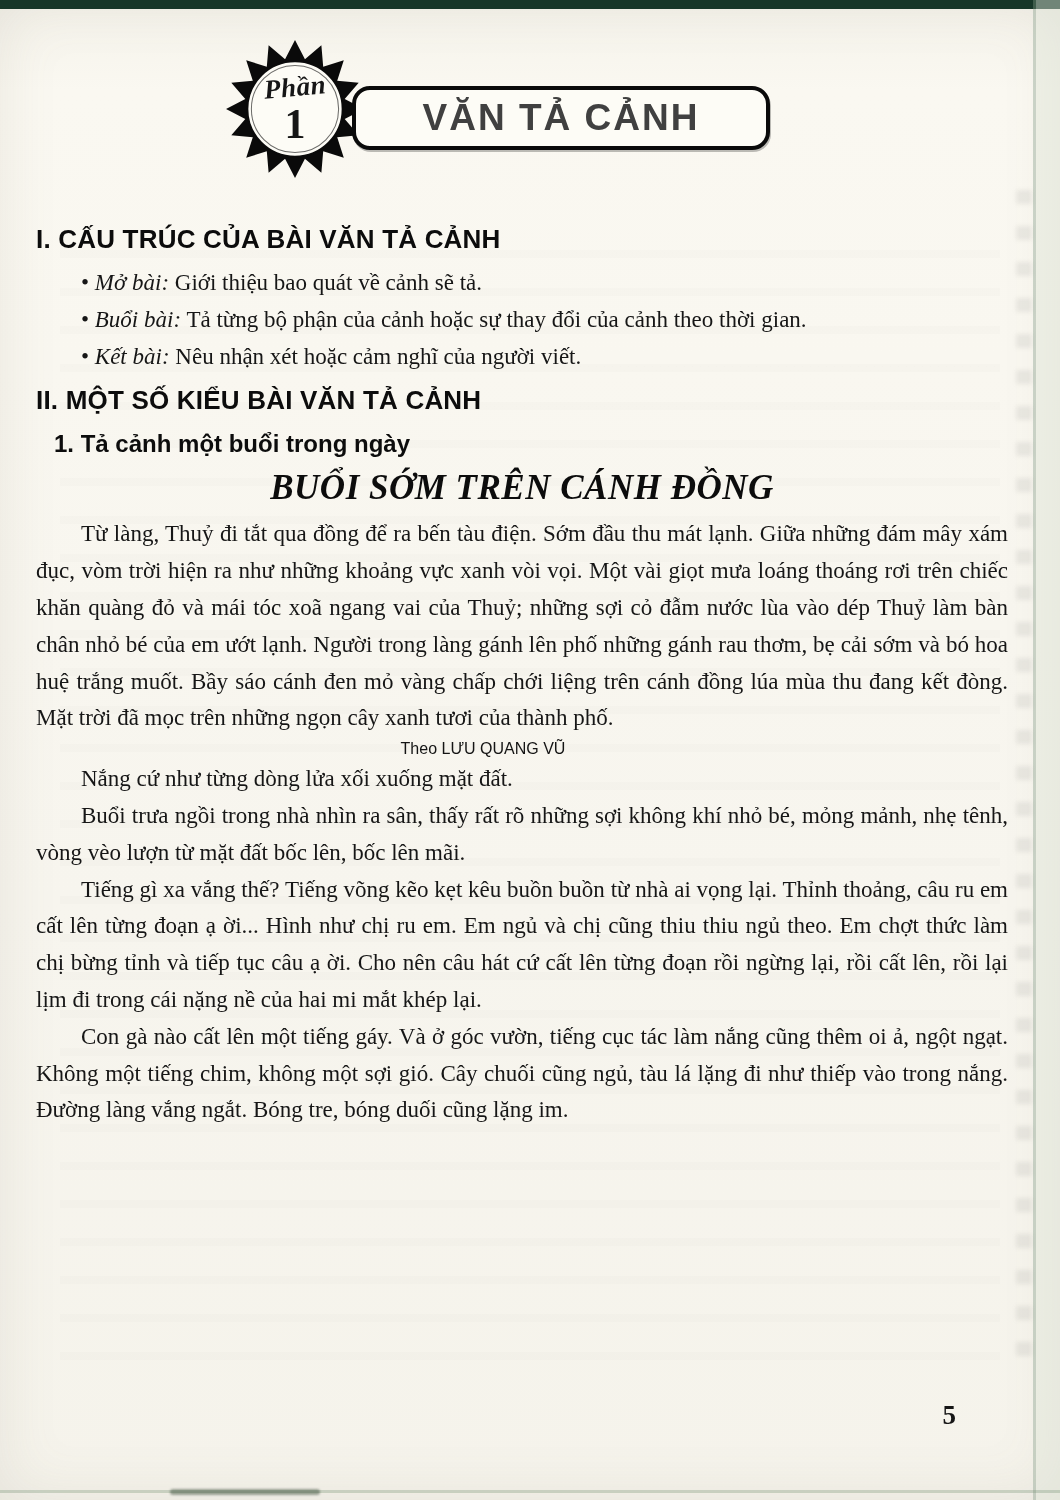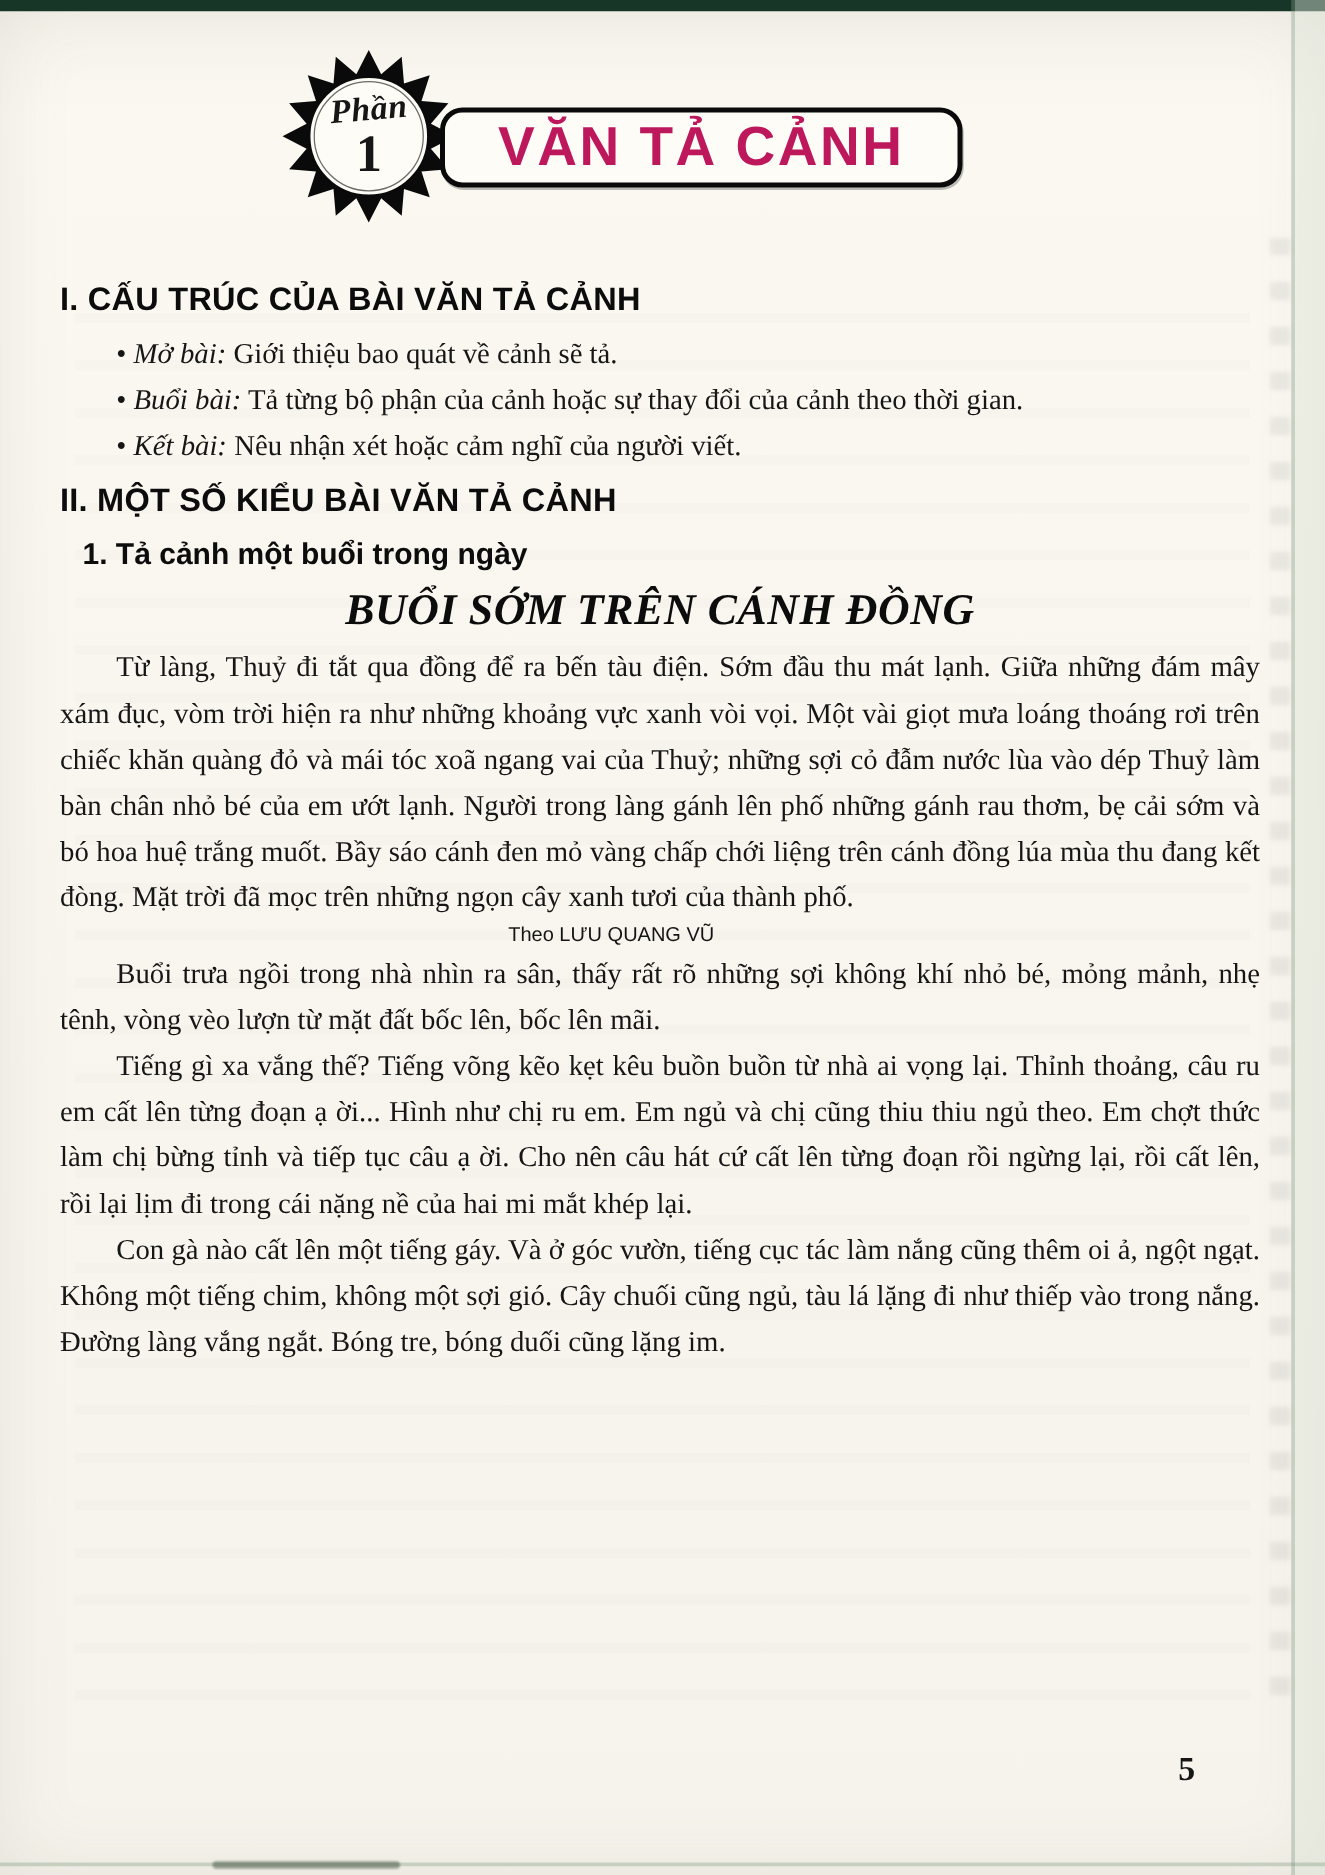--- a/index.html
+++ b/index.html
@@ -65,25 +65,25 @@
   }
   .title-box {
     position:absolute; left:352px; top:86px; width:410px; height:56px;
     border:4px solid #0a0a0a; border-radius:18px;
     background:#fdfcf6;
     display:flex; align-items:center; justify-content:center;
     box-shadow:1px 2px 0 rgba(0,0,0,0.25);
   }
   .title-box span {
     font-family:"Liberation Sans", sans-serif; font-weight:700;
-    font-size:44px; letter-spacing:2px; color:#be185d;
+    font-size:37px; letter-spacing:2px; color:#404040;
   }
 
   
-  main { position:relative; padding:26px 52px 0 48px; }
+  main { position:relative; padding:26px 52px 0 36px; }
   .sec-heading {
     font-family:"Liberation Sans", sans-serif; font-weight:700;
     font-size:26px; margin:0 0 10px 0; color:#0c0c0c; letter-spacing:0.2px;
   }
   .sec-heading.second { margin-top:10px; margin-bottom:14px; }
   .sub-heading {
     font-family:"Liberation Sans", sans-serif; font-weight:700;
     font-size:24px; margin:0 0 6px 18px; color:#0c0c0c;
   }
   p.body {
@@ -152,20 +152,21 @@
       <span class="term">Kết bài:</span>
       <span>Nêu nhận xét hoặc cảm nghĩ của người viết.</span></p>
 
     <h2 class="sec-heading second">II. MỘT SỐ KIỂU BÀI VĂN TẢ CẢNH</h2>
     <h3 class="sub-heading">1. Tả cảnh một buổi trong ngày</h3>
 
     <h3 class="essay-title">BUỔI SỚM TRÊN CÁNH ĐỒNG</h3>
     <p class="body">Từ làng, Thuỷ đi tắt qua đồng để ra bến tàu điện. Sớm đầu thu mát lạnh. Giữa những đám mây xám đục, vòm trời hiện ra như những khoảng vực xanh vòi vọi. Một vài giọt mưa loáng thoáng rơi trên chiếc khăn quàng đỏ và mái tóc xoã ngang vai của Thuỷ; những sợi cỏ đẫm nước lùa vào dép Thuỷ làm bàn chân nhỏ bé của em ướt lạnh. Người trong làng gánh lên phố những gánh rau thơm, bẹ cải sớm và bó hoa huệ trắng muốt. Bầy sáo cánh đen mỏ vàng chấp chới liệng trên cánh đồng lúa mùa thu đang kết đòng. Mặt trời đã mọc trên những ngọn cây xanh tươi của thành phố.</p>
     <p class="attribution">Theo LƯU QUANG VŨ</p>
 
+    <p class="body">Nắng cứ như từng dòng lửa xối xuống mặt đất.</p>
     <p class="body">Buổi trưa ngồi trong nhà nhìn ra sân, thấy rất rõ những sợi không khí nhỏ bé, mỏng mảnh, nhẹ tênh, vòng vèo lượn từ mặt đất bốc lên, bốc lên mãi.</p>
     <p class="body">Tiếng gì xa vắng thế? Tiếng võng kẽo kẹt kêu buồn buồn từ nhà ai vọng lại. Thỉnh thoảng, câu ru em cất lên từng đoạn ạ ời... Hình như chị ru em. Em ngủ và chị cũng thiu thiu ngủ theo. Em chợt thức làm chị bừng tỉnh và tiếp tục câu ạ ời. Cho nên câu hát cứ cất lên từng đoạn rồi ngừng lại, rồi cất lên, rồi lại lịm đi trong cái nặng nề của hai mi mắt khép lại.</p>
     <p class="body">Con gà nào cất lên một tiếng gáy. Và ở góc vườn, tiếng cục tác làm nắng cũng thêm oi ả, ngột ngạt. Không một tiếng chim, không một sợi gió. Cây chuối cũng ngủ, tàu lá lặng đi như thiếp vào trong nắng. Đường làng vắng ngắt. Bóng tre, bóng duối cũng lặng im.</p>
 
   </main>
 
   <div class="page-number">5</div>
 
 </div>
 

